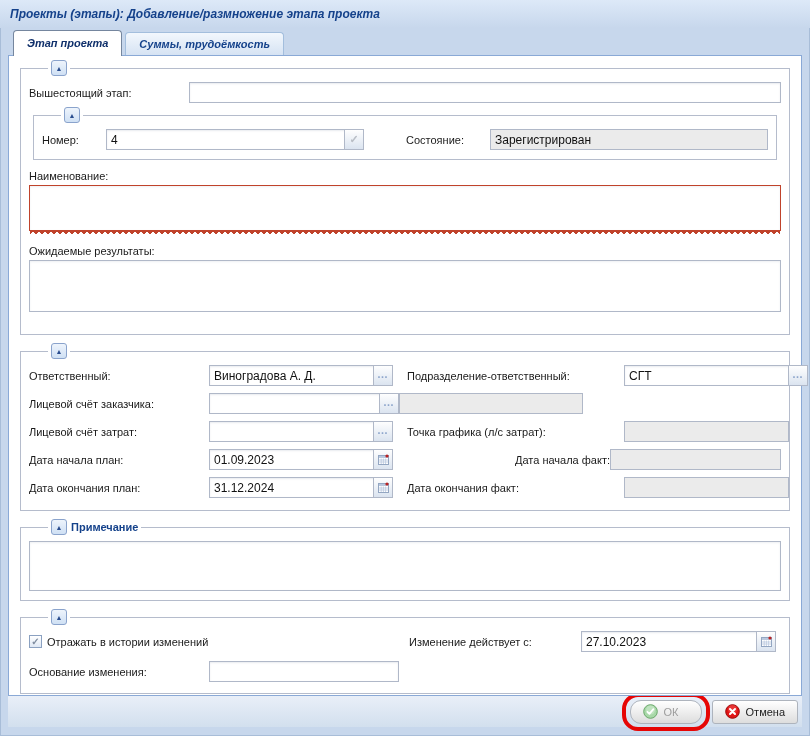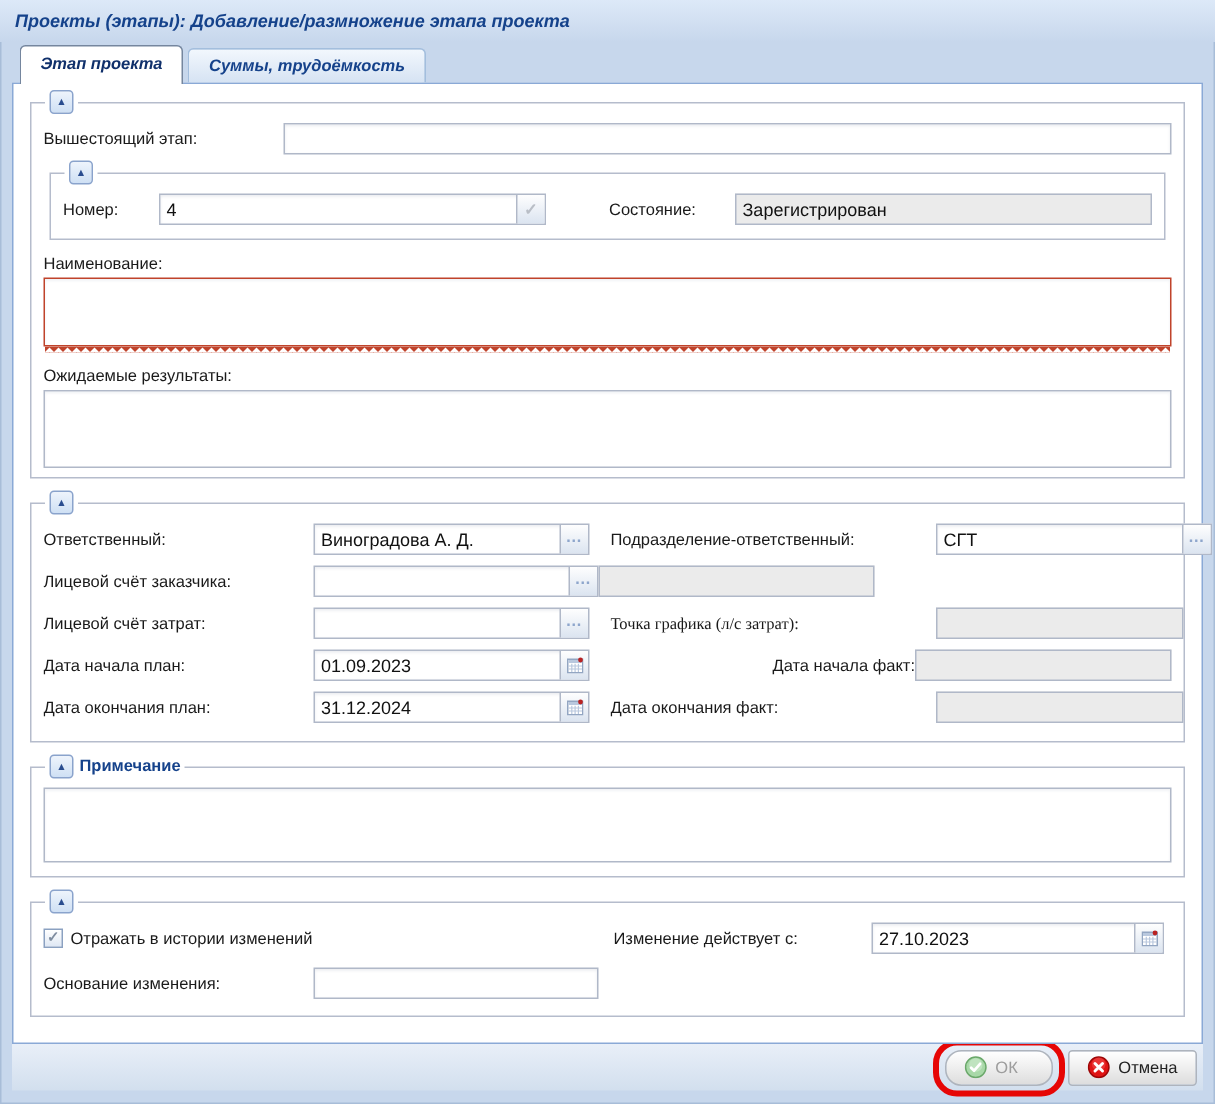--- a/index.html
+++ b/index.html
@@ -36,21 +36,21 @@
     margin:0 8px;height:641px;box-sizing:border-box;background:#fff;
     border:1px solid #8aa9d6;position:relative;z-index:1;
     padding:12px 11px 0;
   }
   
   .fset{
     border:1px solid #b5bccc;position:relative;
     margin:0 0 16px;padding:13px 8px 9px;
   }
   .fset-head{
-    position:absolute;top:-9px;left:9px;display:flex;align-items:center;gap:4px;
+    position:absolute;top:-9px;left:27px;display:flex;align-items:center;gap:4px;
     background:#fff;padding:0 3px;
   }
   .toggle{
     width:16px;height:16px;box-sizing:border-box;cursor:pointer;
     border:1px solid #8aa3cc;border-radius:3px;
     background:linear-gradient(#eef4fc,#cfe0f4);
     display:flex;align-items:center;justify-content:center;
     color:#2a4d8f;font-size:7px;line-height:1;
   }
   .legend{font-weight:bold;color:#15428b;}
@@ -132,21 +132,21 @@
   <div class="tab active">
     <span>Этап проекта</span>
   </div>
   <div class="tab">
     <span>Суммы, трудоёмкость</span>
   </div>
 </div>
 
 <div class="panel">
 
-  <div class="fset" style="padding-bottom:6px;">
+  <div class="fset" style="padding-bottom:22px;">
     <div class="fset-head">
       <div class="toggle">▲</div>
     </div>
 
     <div class="frow">
       <span class="lbl w160">Вышестоящий этап:</span>
       <div class="field fgrow">
         <input value="" style="">
       </div>
     </div>
@@ -216,21 +216,21 @@
     </div>
 
     <div class="frow">
       <span class="lbl w180">Лицевой счёт затрат:</span>
       <div class="field fw190">
         <input value="" style="">
         <div class="trigger">
           <span class="dots">…</span>
         </div>
       </div>
-      <span class="lbl w215" style="margin-left:14px;font-family:Liberation Serif, serif;">Точка графика (л/с затрат):</span>
+      <span class="lbl w215" style="margin-left:14px;">Точка графика (л/с затрат):</span>
       <div class="field readonly fw152">
         <input readonly="" value="" style="">
       </div>
     </div>
 
     <div class="frow">
       <span class="lbl w180">Дата начала план:</span>
       <div class="field fw190">
         <input value="01.09.2023" style="">
         <div class="trigger">

